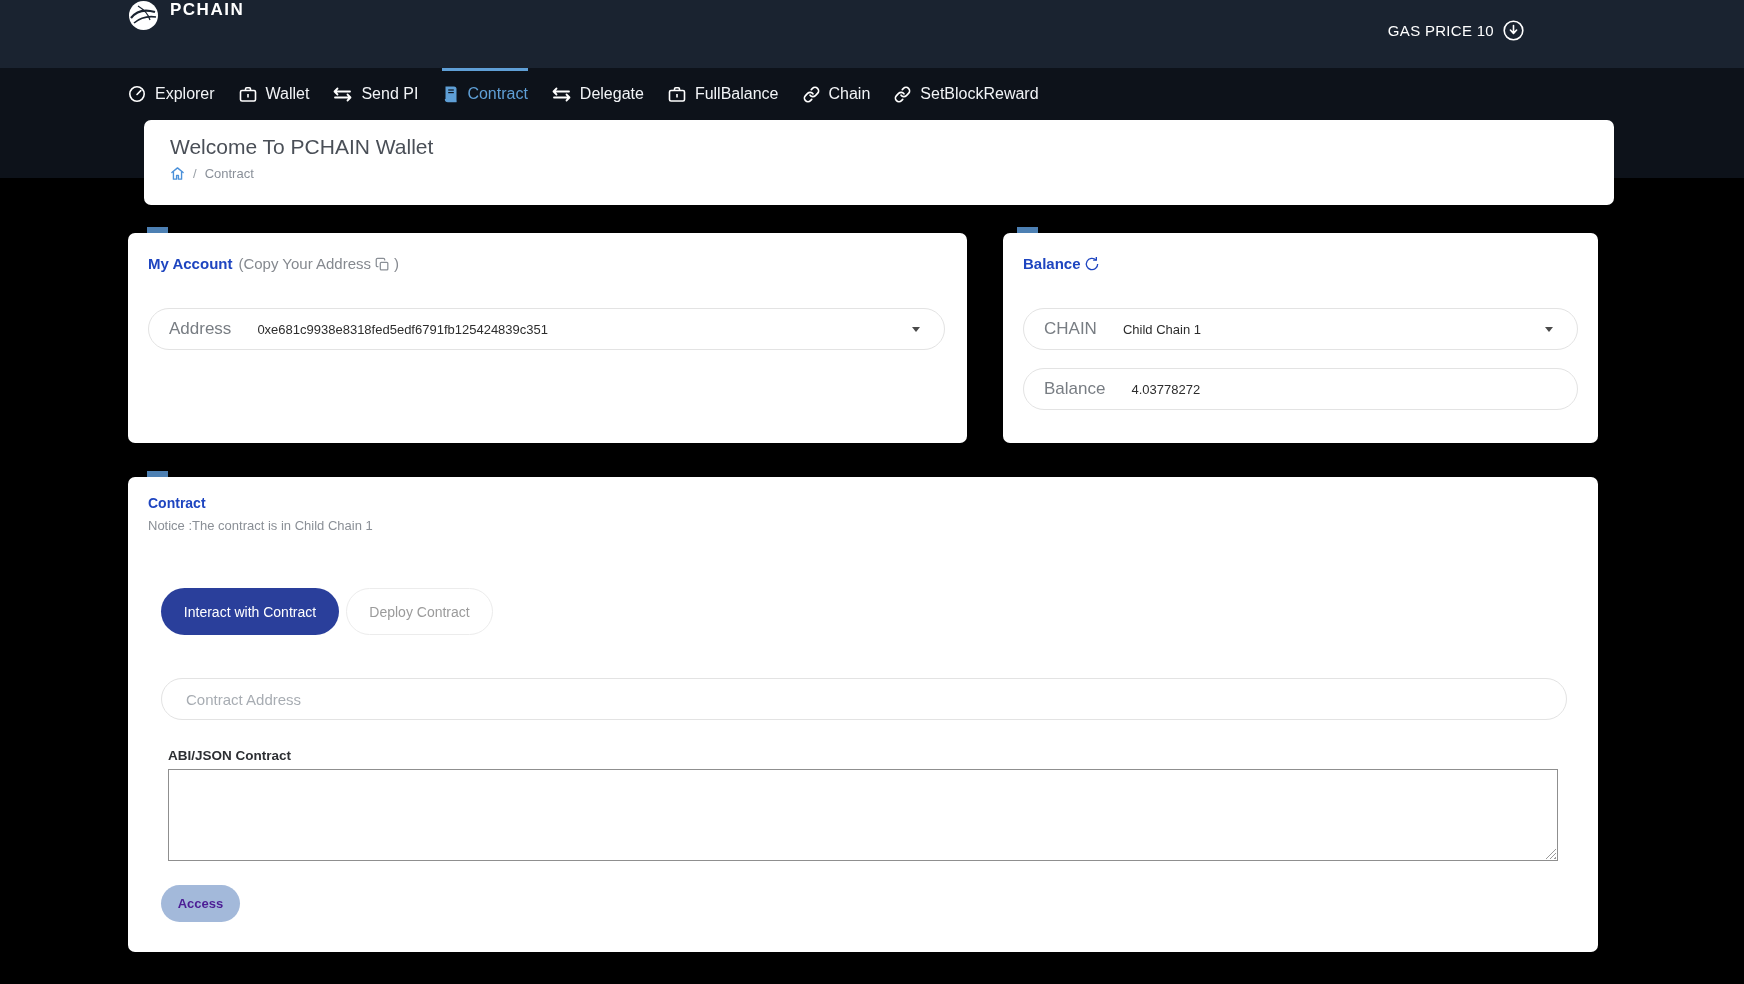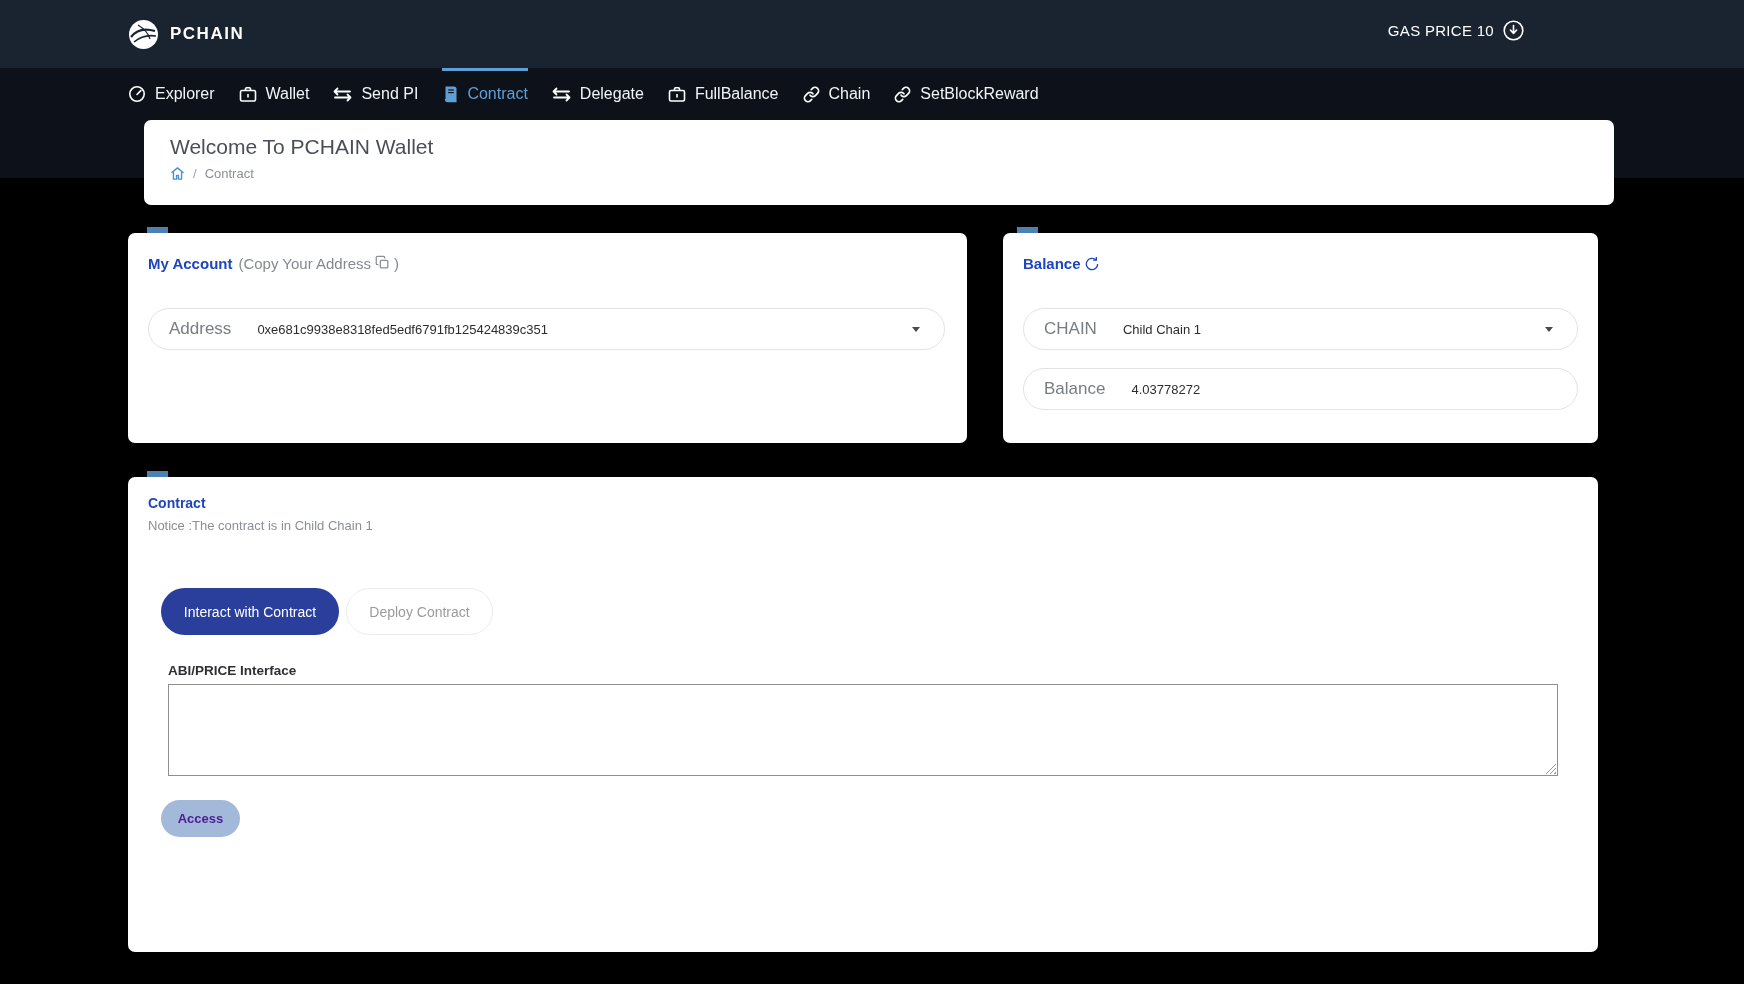--- a/index.html
+++ b/index.html
@@ -7,21 +7,21 @@
     --accent-blue:#1e45c0; --nav-active:#5f9fd6; --interact-button-bg:#2a3f9b;
     --access-button-bg:#a3b9da; --peek-tab:#4d80b3; --home-icon:#4a90d9;
   }
   *{box-sizing:border-box;margin:0;padding:0;}
   html,body{width:1744px;height:984px;overflow:hidden;}
   body{background:var(--page-bg);font-family:"Liberation Sans","DejaVu Sans",sans-serif;}
   .page{position:relative;width:1744px;height:984px;background:var(--page-bg);overflow:hidden;}
 
   
   .topbar{position:absolute;left:0;top:0;width:100%;height:68px;background:var(--topbar-bg);}
-  .brand{position:absolute;left:128px;top:0;height:68px;display:flex;align-items:center;gap:11px;}
+  .brand{position:absolute;left:128px;top:0;height:68px;display:flex;gap:11px;}
   .brand-name{color:#fff;font-size:17px;font-weight:bold;letter-spacing:1.5px;}
   .gas{position:absolute;right:220px;top:0;height:61px;display:flex;align-items:center;gap:9px;color:#fff;font-size:15px;letter-spacing:.3px;}
 
   
   .subhead{position:absolute;left:0;top:68px;width:100%;height:110px;background:var(--nav-bg);z-index:0;}
   .navbar{display:flex;align-items:stretch;height:49px;padding-left:128px;column-gap:24px;}
   .nav-item{display:flex;align-items:center;gap:9px;height:100%;border-top:3px solid transparent;color:#f2f4f7;font-size:16px;cursor:pointer;text-decoration:none;}
   .nav-item .nav-icon{display:flex;align-items:center;}
   .nav-item.active{color:var(--nav-active);border-top-color:var(--nav-active);}
 
@@ -31,21 +31,21 @@
 
   .card-welcome{left:144px;top:120px;width:1470px;height:85px;padding:15px 26px;}
   .welcome-title{font-size:21px;color:#4a4f57;font-weight:normal;}
   .crumb{margin-top:7px;display:flex;align-items:center;gap:8px;font-size:13px;color:#8a9099;}
   .crumb .sep{color:#9aa0a7;}
 
   .card-account{left:128px;top:233px;width:839px;height:210px;padding:22px 20px 0;}
   .card-balance{left:1003px;top:233px;width:595px;height:210px;padding:22px 20px 0;}
   .card-head{display:flex;align-items:center;gap:6px;font-size:15px;}
   .card-title{color:var(--accent-blue);font-weight:bold;font-size:15px;}
-  .card-sub{color:#85898f;display:flex;align-items:flex-start;gap:4px;}
+  .card-sub{color:#85898f;display:flex;align-items:flex-end;gap:4px;}
 
   .pill{display:flex;align-items:center;height:42px;border:1px solid #e3e3e3;border-radius:21px;background:#fff;padding:0 24px 0 20px;}
   .pill-label{font-size:17px;color:#787d83;}
   .pill-value{font-size:13px;color:#2d2d2d;margin-left:26px;}
   .pill.select{cursor:pointer;}
   .caret{margin-left:auto;width:0;height:0;border-left:4px solid transparent;border-right:4px solid transparent;border-top:5px solid #4a4a4a;}
   .card-account .pill{margin-top:36px;width:797px;}
   .card-balance .pill{margin-top:36px;width:555px;}
   .card-balance .pill.second{margin-top:18px;}
 
@@ -244,22 +244,23 @@
 
   <section class="card card-contract">
     <div class="card-title contract-title">Contract</div>
     <div class="notice">Notice :The contract is in Child Chain 1</div>
 
     <div class="btn-row">
       <button class="btn btn-interact">Interact with Contract</button>
       <button class="btn btn-deploy">Deploy Contract</button>
     </div>
 
-
-    <div class="abi-label">ABI/PRICE Interface</div>
+    <input class="pill-input" type="text" placeholder="Contract Address" style="">
+
+    <div class="abi-label">ABI/JSON Contract</div>
     <div class="ta-wrap">
       <textarea style=""></textarea>
       <div class="resize-corner"></div>
     </div>
 
     <button class="btn-access">Access</button>
   </section>
 
 </div>
 

